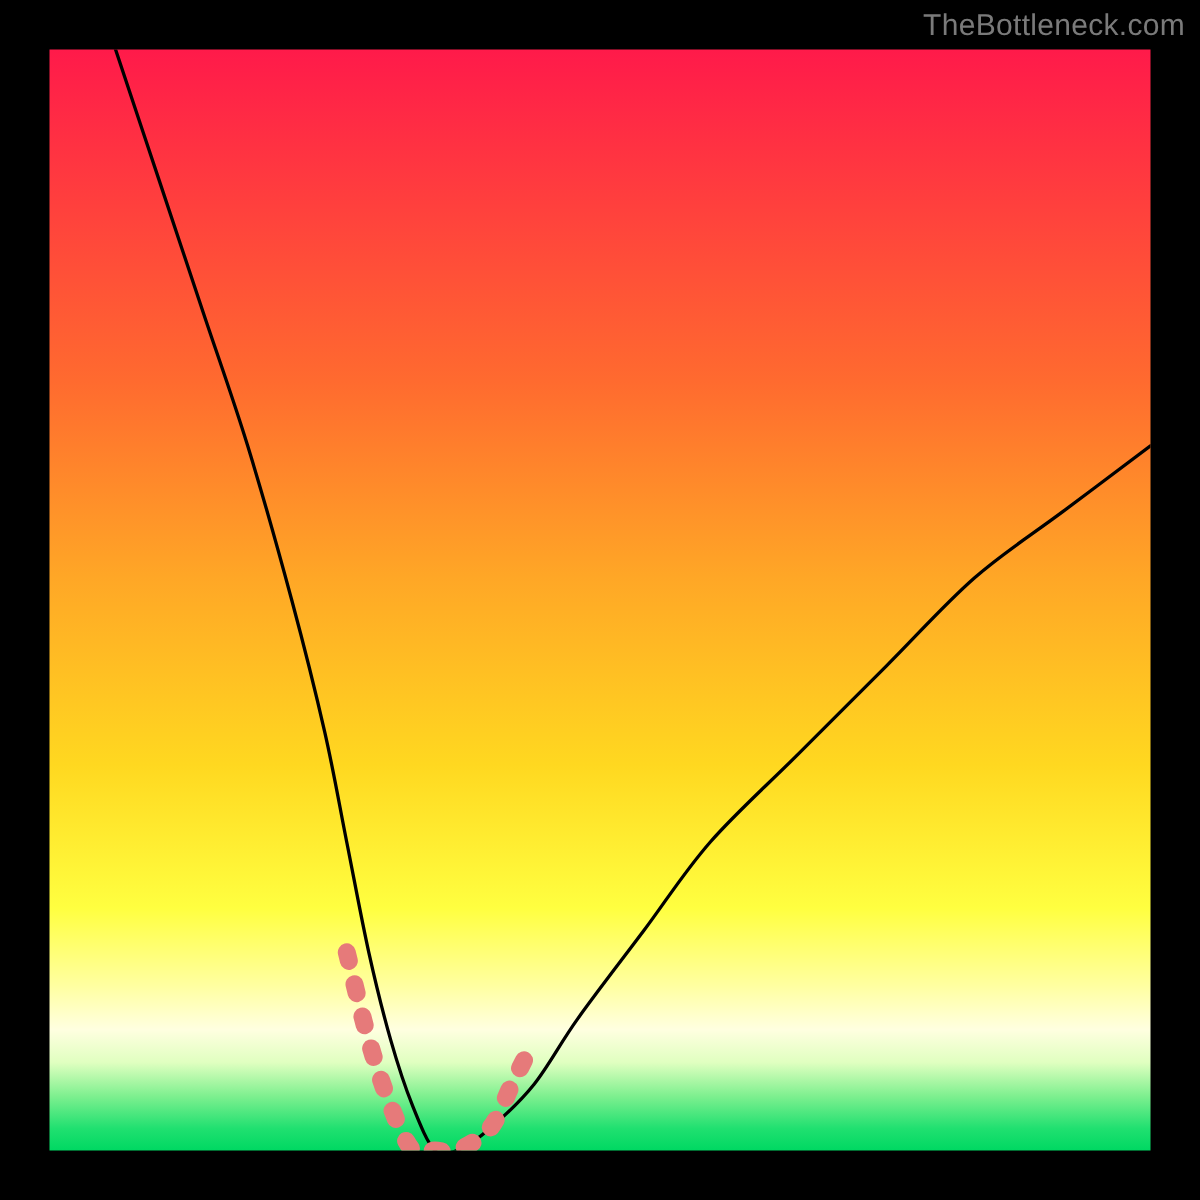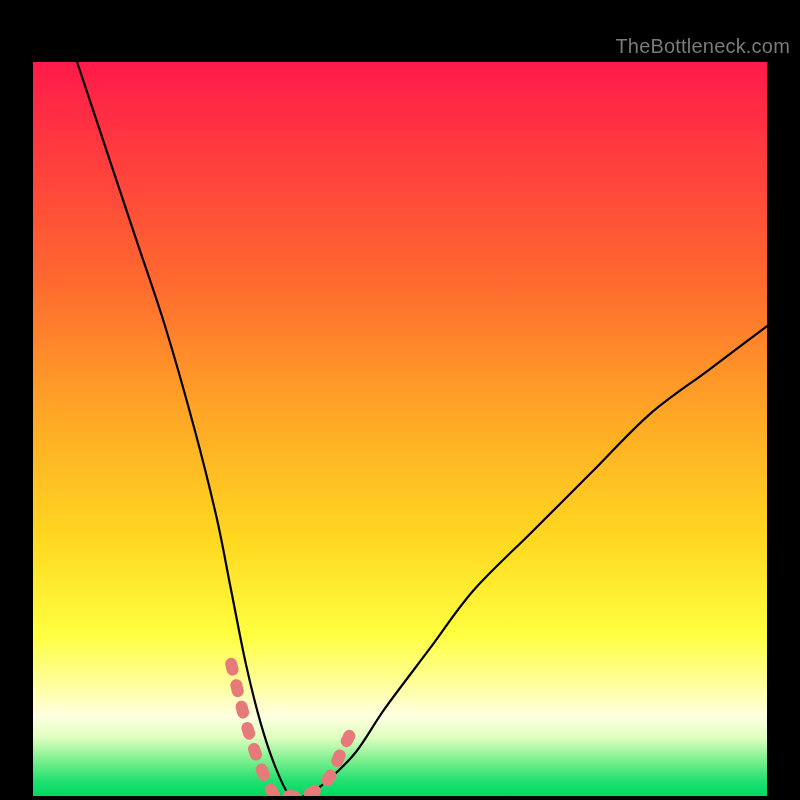--- a/index.html
+++ b/index.html
@@ -11,21 +11,20 @@
     background: #000;
     font-family: Arial, Helvetica, sans-serif;
   }
   .frame {
     position: absolute;
     left: 0;
     top: 0;
     width: 800px;
     height: 688px;
     background: #000;
-    margin-top: 29px;
   }
   .plot-area {
     position: absolute;
     left: 33px;
     top: 33px;
     width: 734px;
     height: 734px;
     
     background: linear-gradient(
       to bottom,

